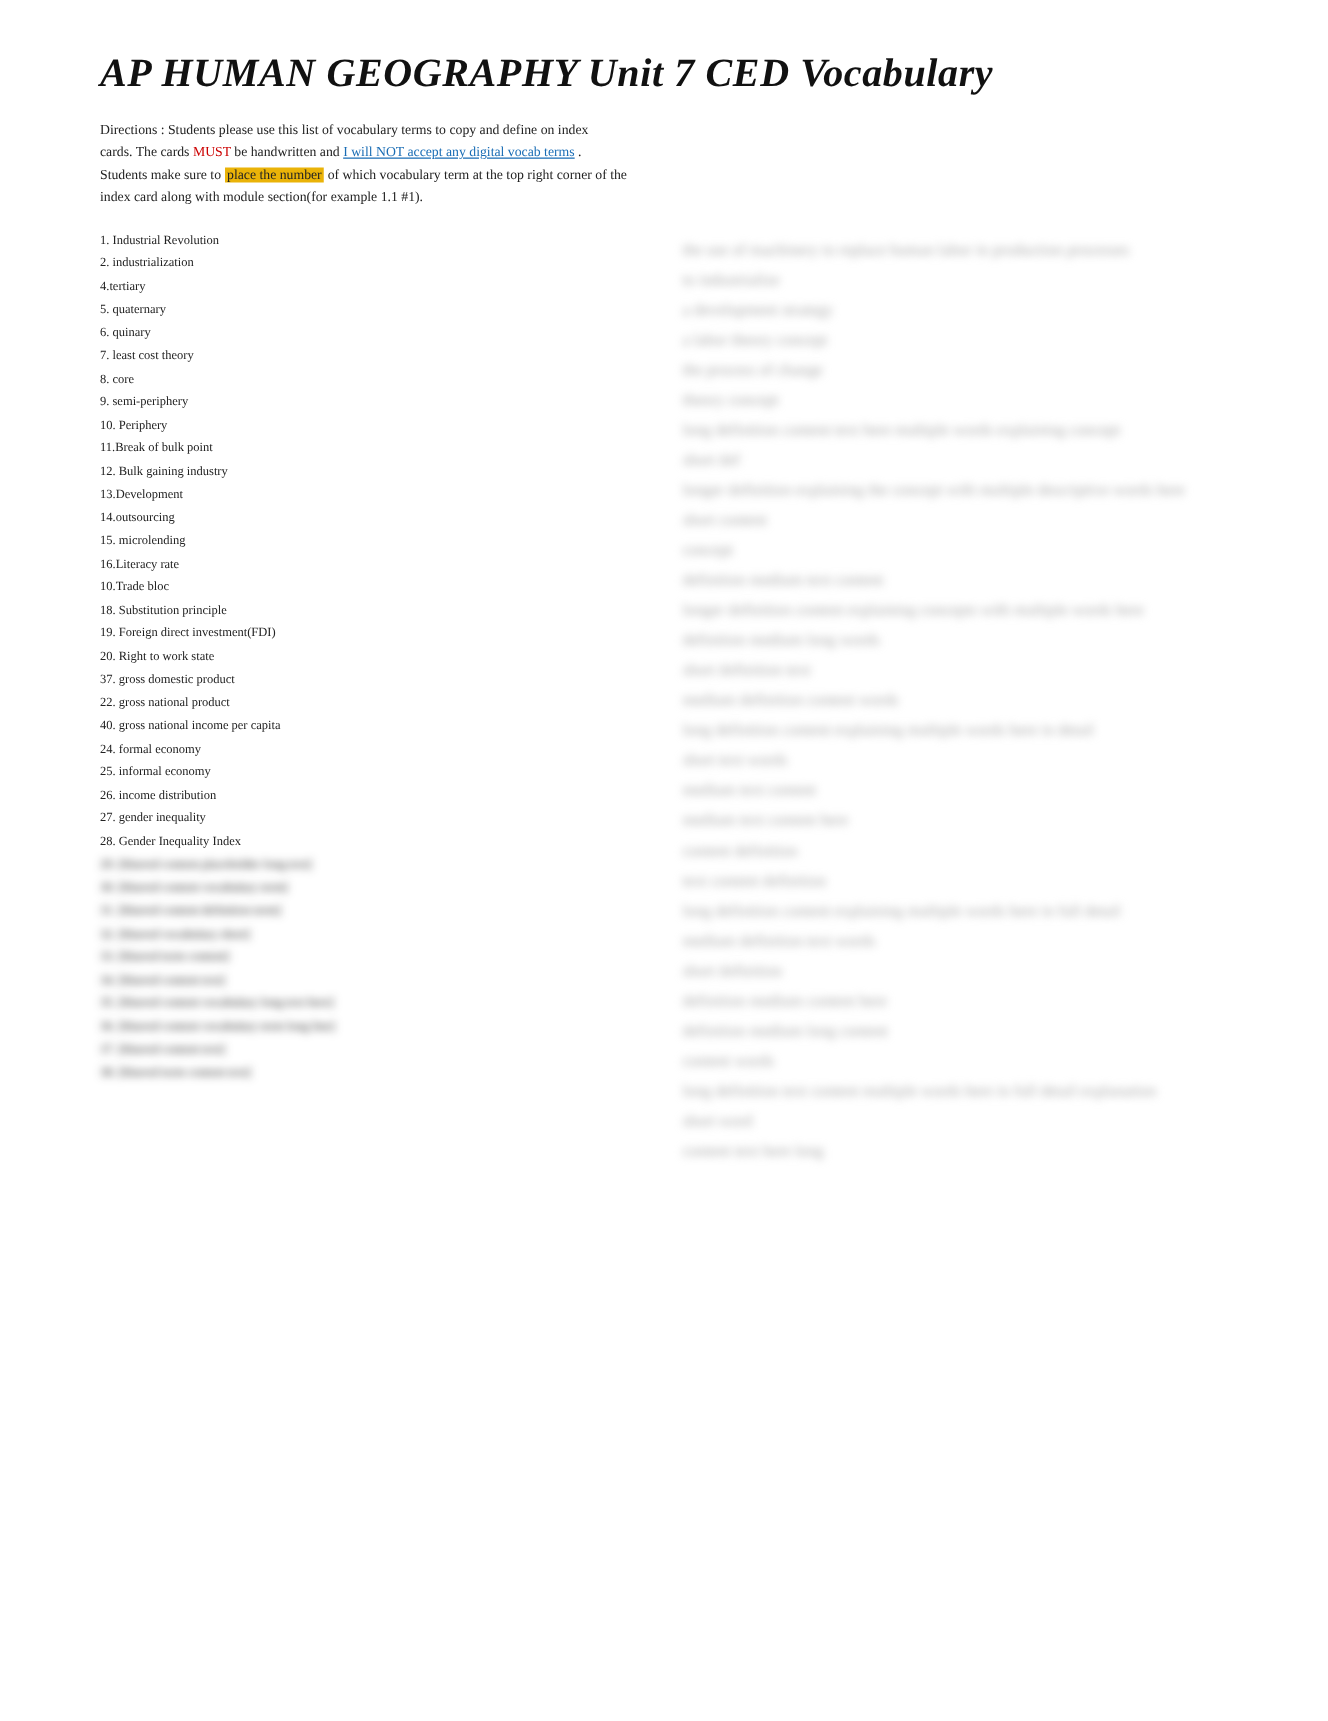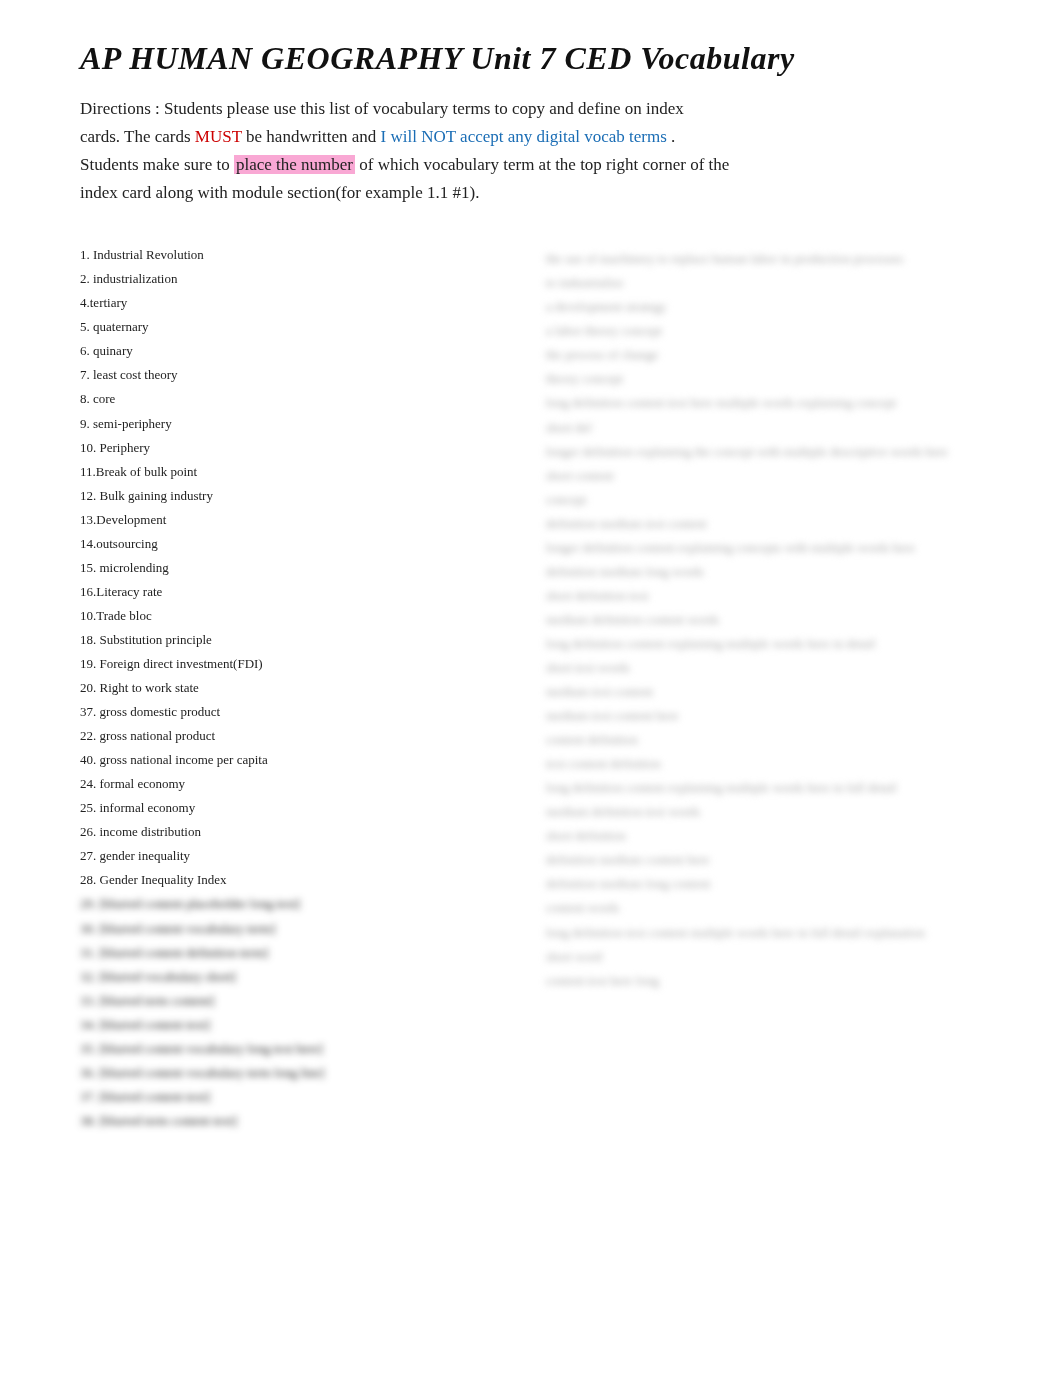--- a/index.html
+++ b/index.html
@@ -21,37 +21,38 @@
       text-align: left;
       font-size: 32px;
       font-style: italic;
       font-weight: bold;
       margin-bottom: 18px;
       letter-spacing: 0.5px;
       color: #111;
     }
 
     .directions {
-      font-size: 17px;
+      font-size: 11px;
       line-height: 1.65;
-      margin-bottom: 36px;
+      margin-bottom: 16px;
       color: #222;
     }
 
     .must-highlight {
       color: #cc0000;
       font-weight: normal;
     }
 
     .not-accept-highlight {
       color: #1a6db5;
+      text-decoration: underline;
     }
 
     .place-number-highlight {
-      background-color: #f9a8d4;
+      background-color: #eab308;
       padding: 0 2px;
       font-family: Liberation Serif, serif;
     }
 
     .content-area {
       display: flex;
       gap: 30px;
     }
 
     .left-column {
@@ -64,21 +65,21 @@
       min-width: 0;
       padding-top: 2px;
     }
 
     .vocab-list {
       list-style: none;
       padding: 0;
     }
 
     .vocab-list li {
-      font-size: 13px;
+      font-size: 10px;
       line-height: 1.85;
       color: #222;
     }
 
     .blurred-item {
       filter: blur(3.5px);
       color: #999;
       font-size: 13px;
       line-height: 1.85;
     }

